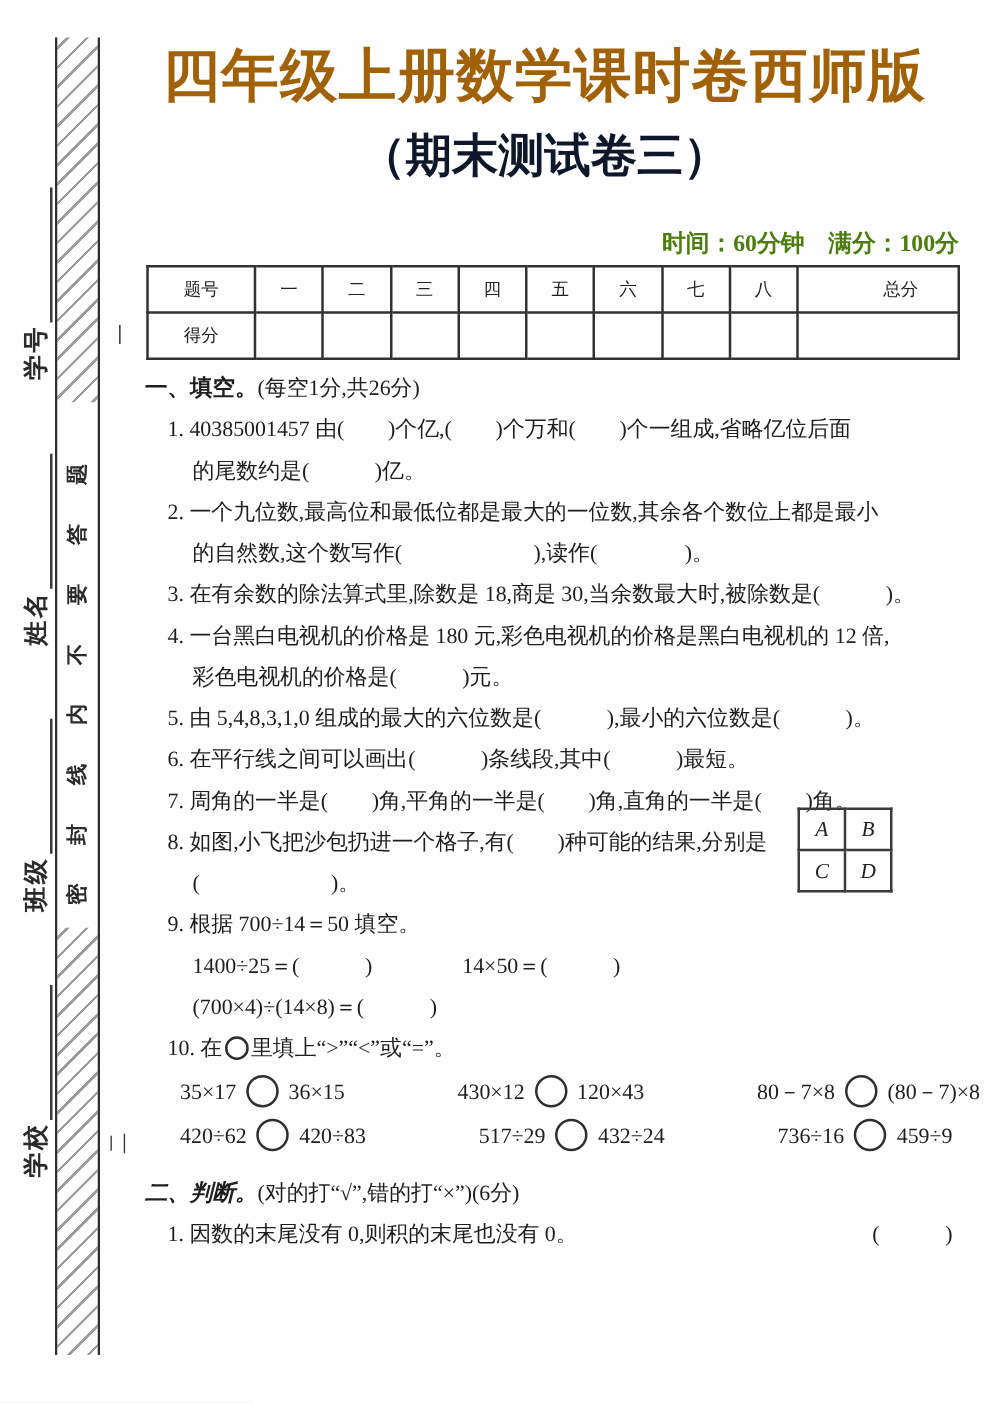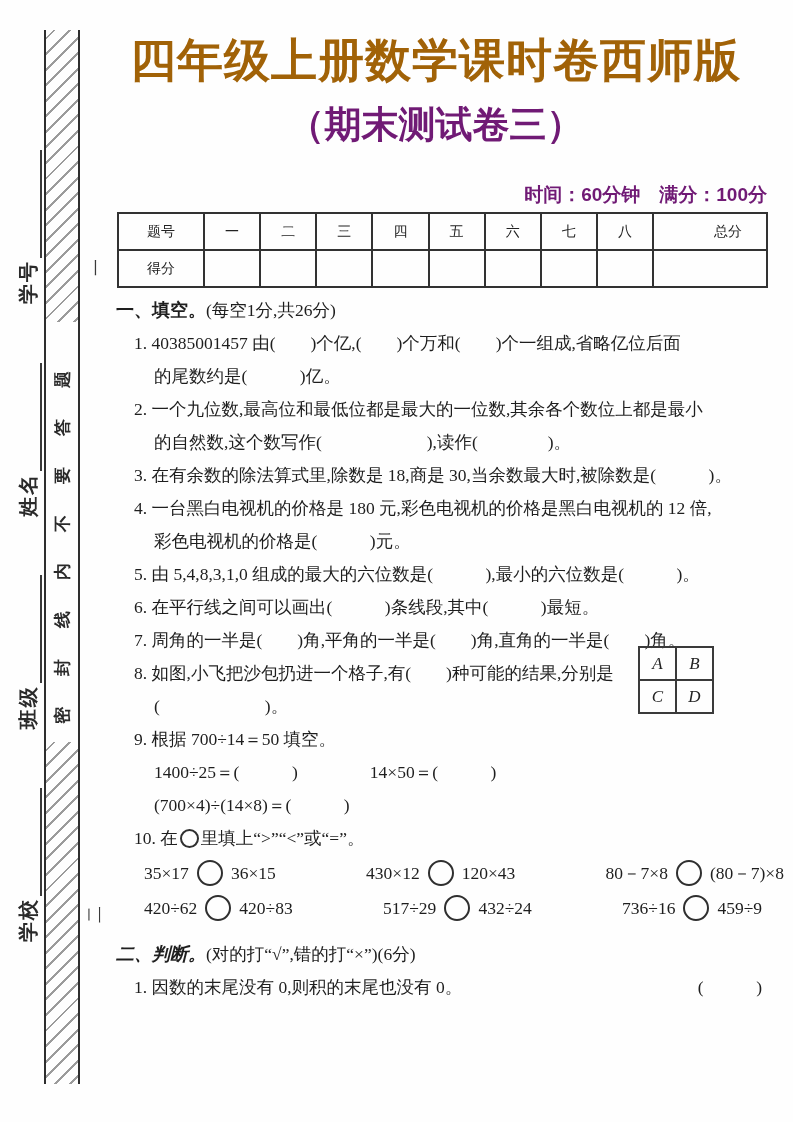--- a/index.html
+++ b/index.html
@@ -29,31 +29,31 @@
   .fold-mark { position:absolute; transform:rotate(-90deg); font-size:17px; color:#3a3a3a; }
   .fm1 { left:88px; top:256px; }
   .fm2 { left:86px; top:903px; }
 
   
   .title { position:absolute; left:96px; right:18px; top:30px; text-align:center;
            font-family:"Liberation Sans","DejaVu Sans",sans-serif; font-weight:900;
            font-size:46px; letter-spacing:1px; color:#a16207; }
   .subtitle { position:absolute; left:96px; right:18px; top:100px; text-align:center;
               font-family:"Liberation Sans","DejaVu Sans",sans-serif; font-weight:900;
-              font-size:37px; color:#701a75; }
+              font-size:37px; color:#0f172a; }
   .meta { position:absolute; right:26px; top:182px; font-size:19px; font-weight:bold;
-          font-family:Liberation Sans, sans-serif; color:#701a75; }
+          font-family:Liberation Serif, serif; color:#4d7c0f; }
 
   
   .score-table { position:absolute; left:117px; top:212px; width:651px;
                  border-collapse:collapse; table-layout:fixed; }
   .score-table td { border:2px solid #323232; height:37px; text-align:center;
                     font-size:14px; color:#222; }
   .score-table td.c0 { width:86px; }
-  .score-table td.clast { width:114px;padding-left:36px; }
+  .score-table td.clast { width:129px;padding-left:36px; }
 
   
   .content { position:absolute; left:116px; top:294px; width:668px; font-size:17.5px;
              color:#1e1e1e; }
   .content > div { line-height:33px; }
   .sec-heading .sec-bold { font-family:"Liberation Sans","DejaVu Sans",sans-serif;
                            font-weight:bold; font-size:18px; }
   .q   { padding-left:18px; }
   .cont{ padding-left:38px; }
   .exprs span { margin-right:72px; }

